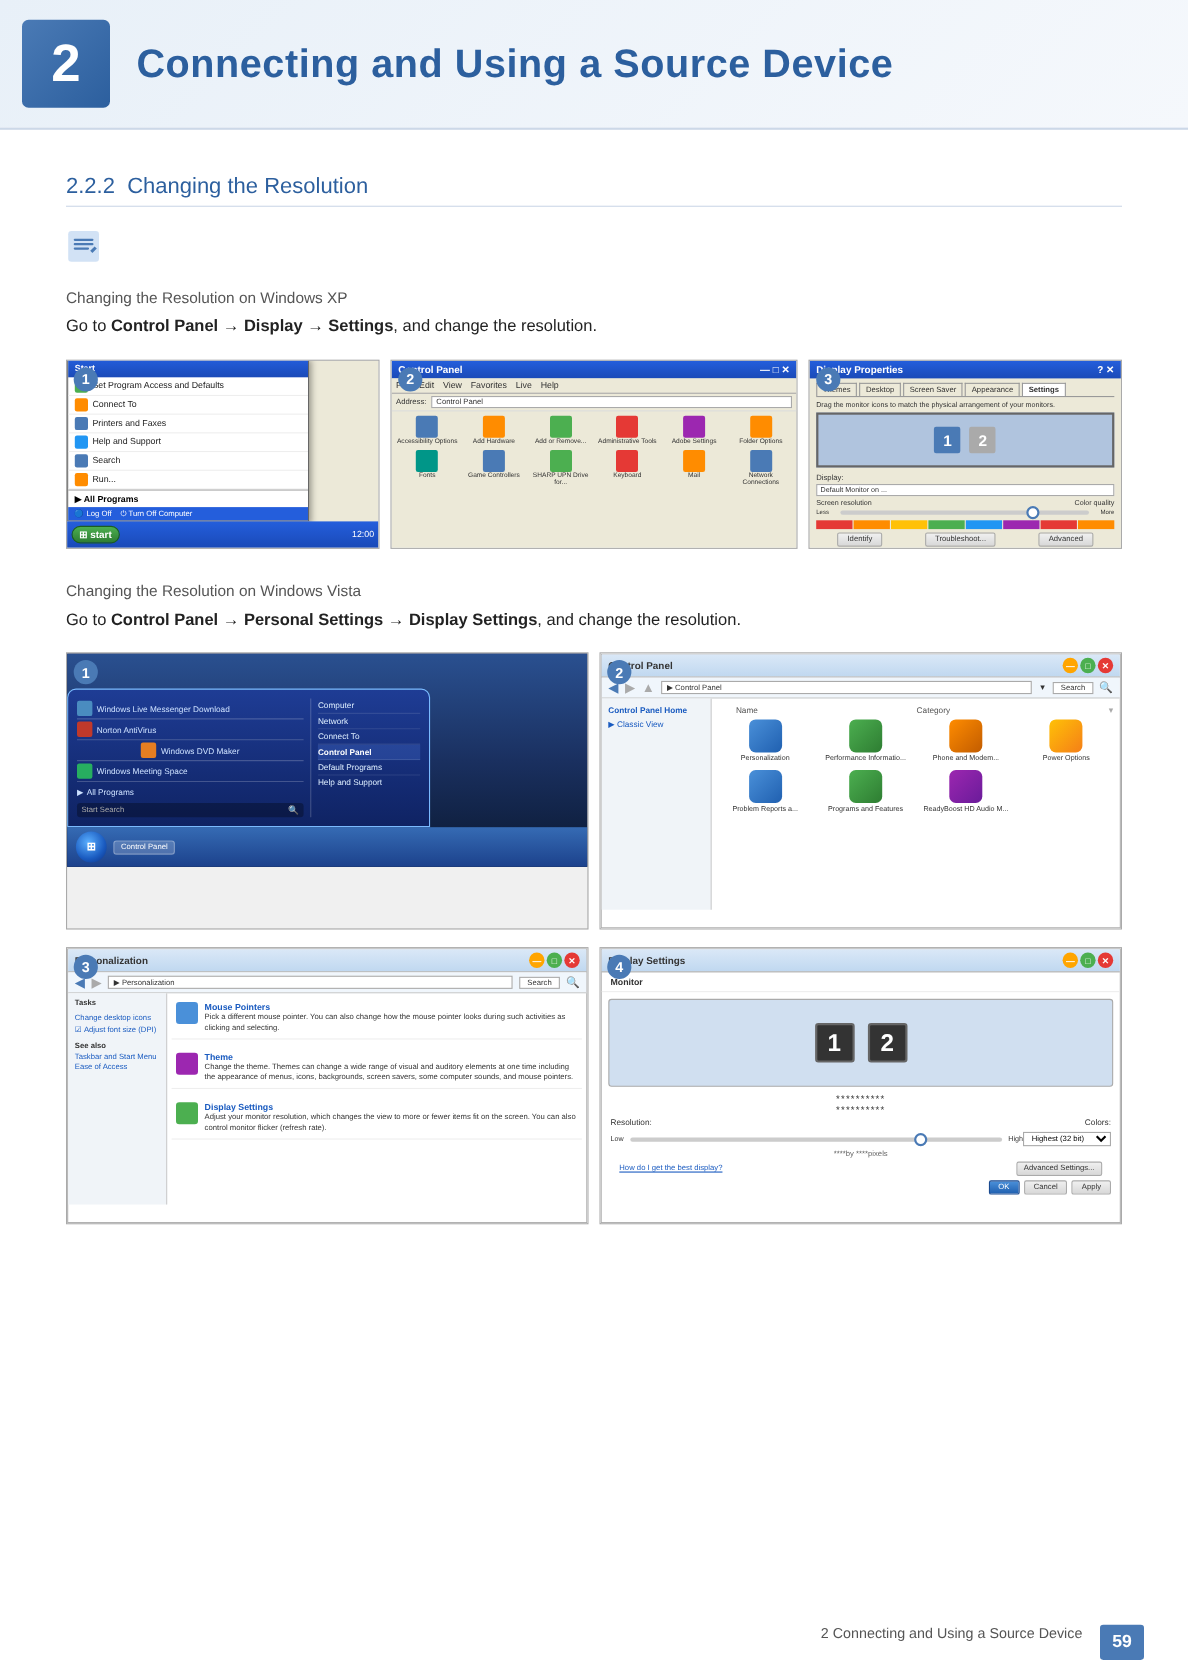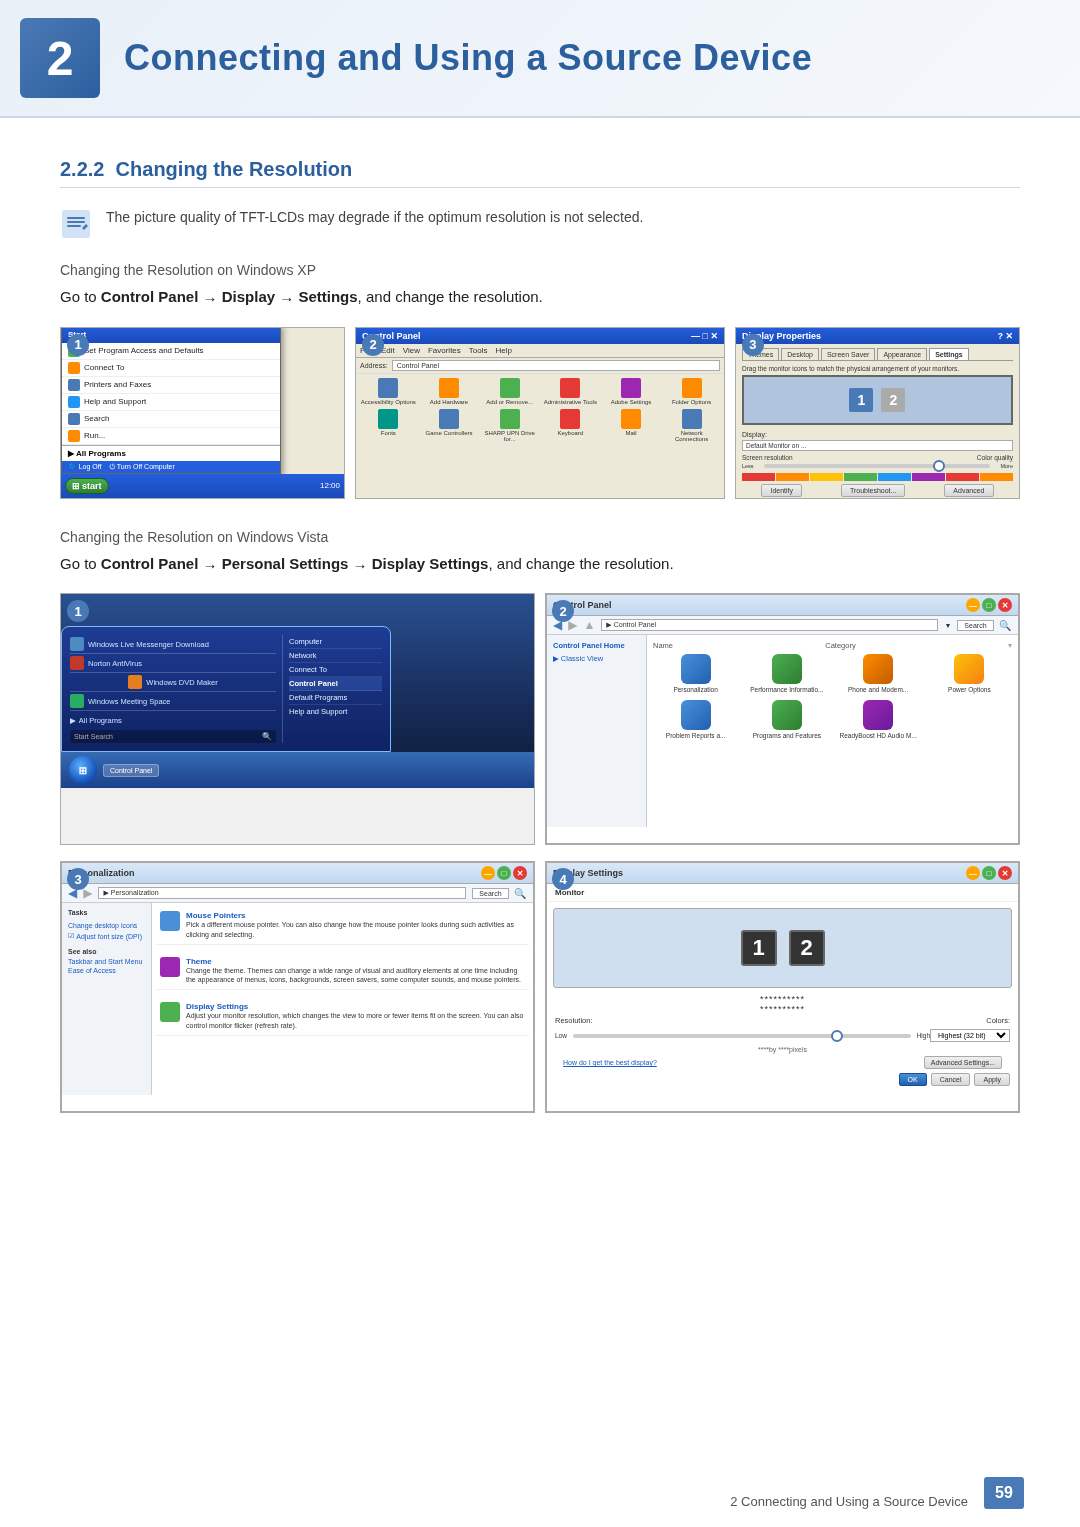--- a/index.html
+++ b/index.html
@@ -43,21 +43,21 @@
     }
 
     
     .main-content {
       padding: 40px 60px 40px 60px;
     }
 
     
     .section-heading {
       font-size: 20px;
-      font-weight: bold;
+      font-weight: normal;
       color: #2c5f9e;
       margin-bottom: 18px;
       border-bottom: 1px solid #ccd8e8;
       padding-bottom: 6px;
     }
 
     
     .note-block {
       display: flex;
       align-items: flex-start;
@@ -510,23 +510,23 @@
     .two-col-row {
       display: flex;
       gap: 10px;
       margin-bottom: 16px;
     }
 
     
     .page-footer {
       position: absolute;
       bottom: 18px;
-      right: 56px;
-      display: flex;
-      align-items: flex-end;
+      right: 40px;
+      display: flex;
+      align-items: flex-start;
       gap: 16px;
     }
     .footer-text {
       font-size: 13px;
       color: #555;
     }
     .footer-page-num {
       background: #4a7ab5;
       color: white;
       font-size: 16px;
@@ -558,21 +558,20 @@
   <div class="note-block">
     <div class="note-icon">
       
       <svg width="32" height="32" viewBox="0 0 32 32">
         <rect x="2" y="2" width="28" height="28" rx="3" fill="#6a9edf" opacity="0.3"></rect>
         <path d="M8 10 L24 10 M8 14 L24 14 M8 18 L20 18" stroke="#4a7ab5" stroke-width="2" fill="none" stroke-linecap="round"></path>
         <path d="M22 20 L26 16 L28 18 L24 22 Z" fill="#4a7ab5"></path>
       </svg>
     </div>
     <div>
-      <div class="note-text">The picture quality of TFT-LCDs may degrade if the optimum resolution is not selected.</div>
     </div>
   </div>
 
   <div class="subsection-label">Changing the Resolution on Windows XP</div>
   <div class="instruction-text">
     Go to <b>Control Panel</b> → <b>Display</b> → <b>Settings</b>, and change the resolution.
   </div>
 
   <div class="screenshots-row">
 
@@ -623,21 +622,21 @@
       <div class="win-xp-cp">
         <div class="win-cp-titlebar">
           <span>Control Panel</span>
           <span>— □ ✕</span>
         </div>
         <div class="win-cp-toolbar">
           <span>File</span>
           <span>Edit</span>
           <span>View</span>
           <span>Favorites</span>
-          <span>Tools</span>
+          <span>Live</span>
           <span>Help</span>
         </div>
         <div style="padding:2px 4px;font-size:7px;display:flex;align-items:center;gap:4px;border-bottom:1px solid #ddd;">
           <span>Address:</span>
           <span style="background:white;border:1px solid #aaa;padding:1px 4px;flex:1;">Control Panel</span>
         </div>
         <div class="win-cp-content">
           <div class="cp-icon-item">
             <div class="cp-icon"></div>
             <div class="cp-icon-label">Accessibility Options</div>
@@ -823,21 +822,21 @@
           <span style="background:white;border:1px solid #aaa;padding:1px 6px;font-size:7px;">Search</span>
           <span style="font-size:10px;color:#4a7ab5;">🔍</span>
         </div>
         <div style="display:flex;height:calc(100% - 56px);">
           <div style="width:100px;background:#f0f4f8;border-right:1px solid #ccc;padding:6px;font-size:7.5px;">
             <div style="font-weight:bold;margin-bottom:4px;color:#1a5bc0;">Control Panel Home</div>
             <div style="color:#1a5bc0;">▶ Classic View</div>
           </div>
           <div style="flex:1;padding:6px;">
             <div style="display:flex;justify-content:space-between;align-items:center;margin-bottom:4px;">
-              <span style="font-size:7.5px;color:#555;">Name</span>
+              <span style="font-size:7.5px;color:#555;margin-left:16px;">Name</span>
               <span style="font-size:7.5px;color:#555;">Category</span>
               <span style="font-size:8px;color:#aaa;">▾</span>
             </div>
             <div class="vista-cp-grid">
               <div class="vista-cp-item">
                 <div class="vista-cp-icon blue"></div>
                 <div class="vista-cp-label">Personalization</div>
               </div>
               <div class="vista-cp-item">
                 <div class="vista-cp-icon green"></div>

